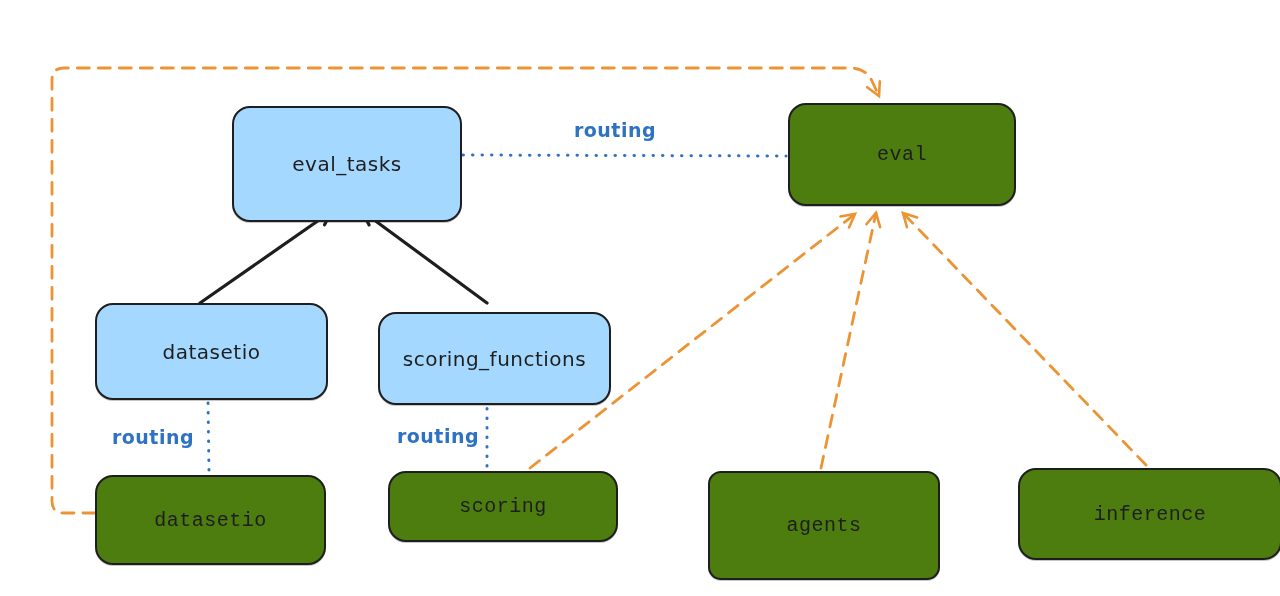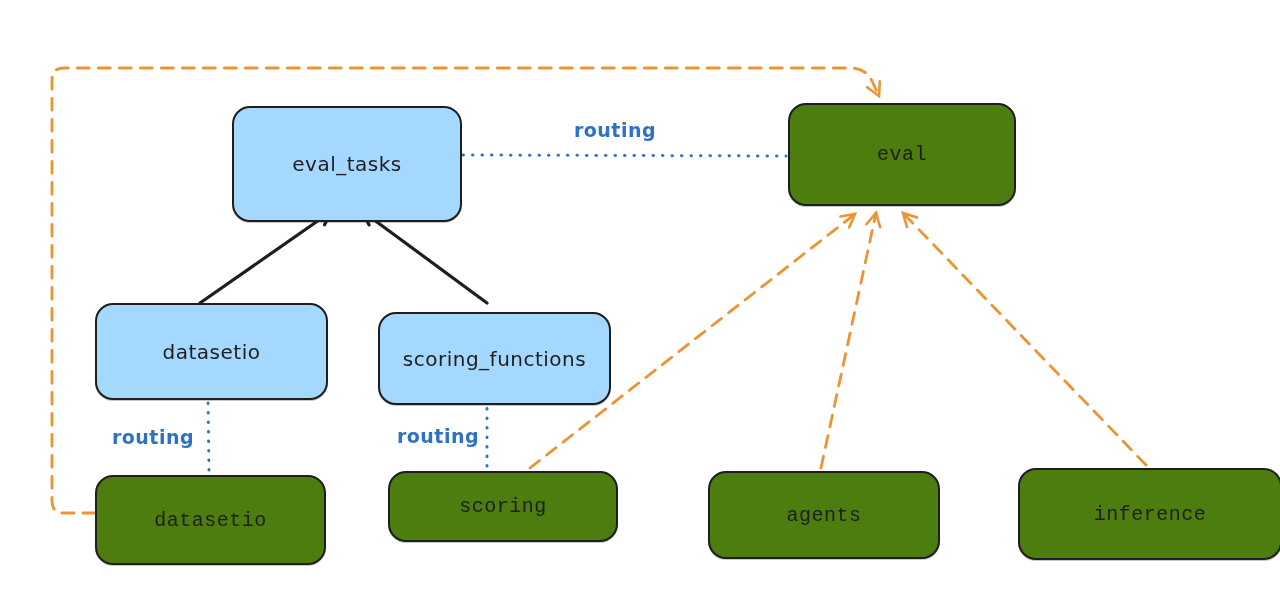--- a/index.html
+++ b/index.html
@@ -34,21 +34,21 @@
   }
   .node.api      { background: #a5d8ff; }
   .node.provider { background: #4d7c0f; font-family: Liberation Mono, monospace; }
 
   .node-eval-tasks        { left: 232px;  top: 106px; width: 230px; height: 116px; text-align: center;  }
   .node-eval              { left: 788px;  top: 103px; width: 228px; height: 103px; }
   .node-datasets          { left: 95px;   top: 303px; width: 233px; height: 97px;  }
   .node-scoring-functions { left: 378px;  top: 312px; width: 233px; height: 93px;  }
   .node-datasetio         { left: 95px;   top: 475px; width: 231px; height: 90px;  }
   .node-scoring           { left: 388px;  top: 471px; width: 230px; height: 71px;  }
-  .node-agents            { left: 708px;  top: 471px; width: 232px; height: 88px;  }
+  .node-agents            { left: 708px;  top: 471px; width: 232px; height: 109px; border-radius: 13px;  }
   .node-inference         { left: 1018px; top: 468px; width: 264px; height: 92px;  }
 
   .edge-label {
     position: absolute;
     transform: translate(-50%, -50%);
     font-size: 19px;
     font-weight: bold;
     letter-spacing: 0.5px;
     color: #2e72c4;
     background: #ffffff;

